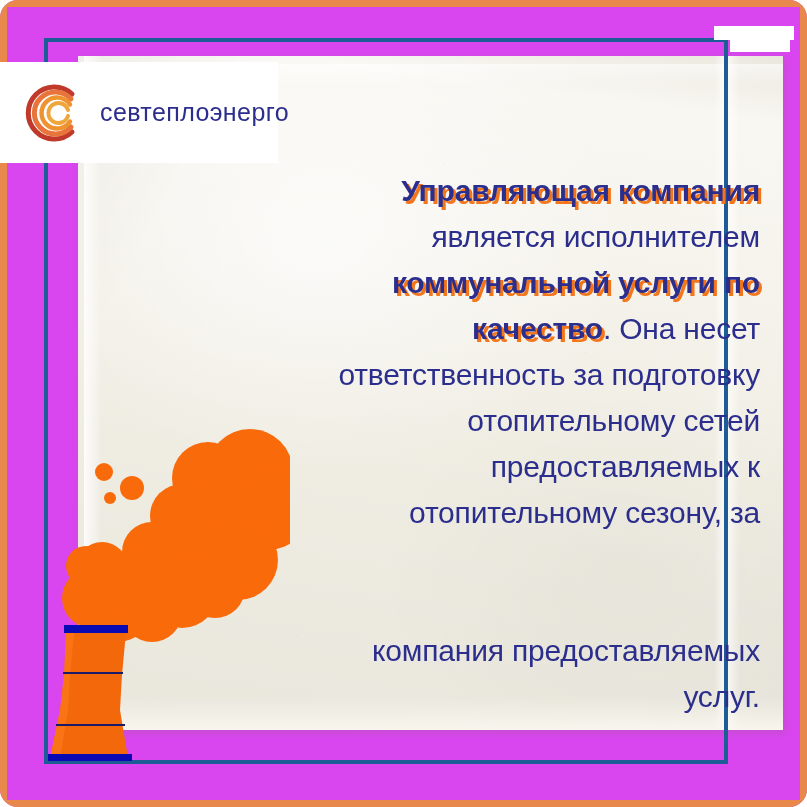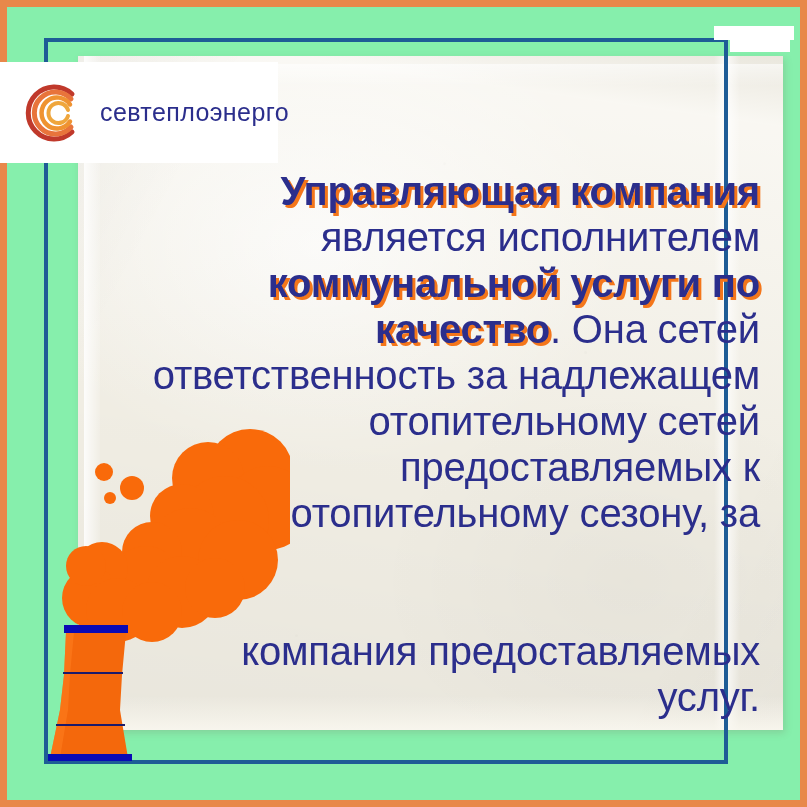--- a/index.html
+++ b/index.html
@@ -9,22 +9,23 @@
   }
   body {
     font-family: "Liberation Sans", sans-serif;
   }
 
   #poster {
     position: relative;
     width: 807px;
     height: 807px;
     overflow: hidden;
-    background: #86efac;
+    background: #d946ef;
     box-sizing: border-box;
+    border-radius: 18px;
   }
 
   
   .outer-border {
     position: absolute;
     left: 0; top: 0;
     width: 807px;
     height: 807px;
     box-sizing: border-box;
     border: 7px solid #e8884a;
@@ -147,21 +148,21 @@
 
   
   .text-block {
     position: absolute;
     left: 150px;
     top: 168px;
     width: 610px;
     z-index: 9;
     text-align: right;
     font-family: "Liberation Sans", sans-serif;
-    font-size: 40px;
+    font-size: 30px;
     line-height: 46px;
     color: #2b2e8c;
     letter-spacing: -0.2px;
   }
   .hl {
     color: #2b2e8c;
     text-shadow: 3px 3px 0 #f4761a;
     font-weight: 700;
   }
 
@@ -210,22 +211,22 @@
         </g>
       </svg>
     </div>
     <div class="logo-word">севтеплоэнерго</div>
   </div>
 
   <div class="text-block">
     <span class="hl">Управляющая компания</span><br>
     <span>является исполнителем</span><br>
     <span class="hl">коммунальной услуги по</span><br>
-    <span class="hl">качество</span><span>. Она сетей</span><br>
-    <span>ответственность за надлежащем</span><br>
+    <span class="hl">качество</span><span>. Она несет</span><br>
+    <span>ответственность за подготовку</span><br>
     <span>отопительному сетей</span><br>
     <span>предоставляемых к</span><br>
     <span>отопительному сезону, за</span><br>
     <br>
     <br>
     <span>компания предоставляемых</span><br>
     <span>услуг.</span>
   </div>
 
   <div class="stack-wrap">

